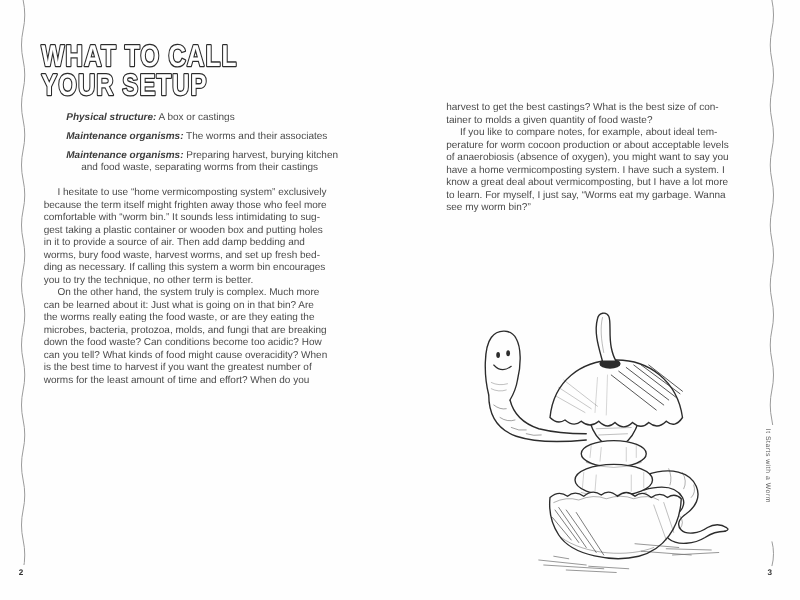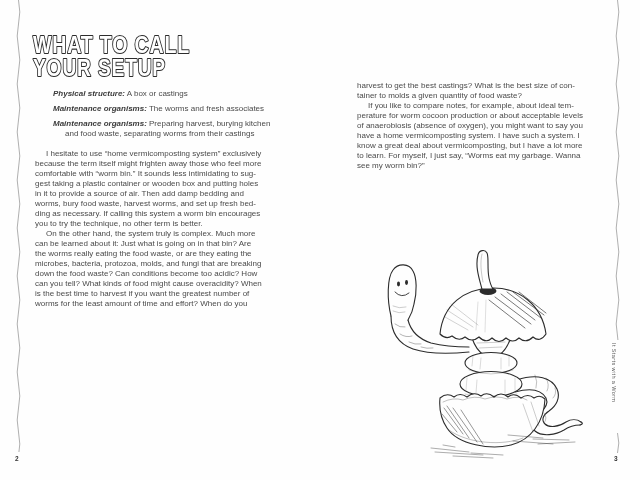--- a/index.html
+++ b/index.html
@@ -63,21 +63,21 @@
 
   <svg class="title-svg" width="200" height="48">
     <text x="1" y="19" textLength="157" lengthAdjust="spacingAndGlyphs">WHAT TO CALL</text>
     <text x="1" y="42" textLength="133" lengthAdjust="spacingAndGlyphs">YOUR SETUP</text>
   </svg>
 
   <div class="col col-left">
 
     <div class="vlist">
       <div class="vlist-item"><b>Physical structure:</b><span> A box or castings</span></div>
-      <div class="vlist-item"><b>Maintenance organisms:</b><span> The worms and fresh associates</span></div>
+      <div class="vlist-item"><b>Maintenance organisms:</b><span> The worms and their associates</span></div>
       <div class="vlist-item"><b>Maintenance organisms:</b><span> Preparing harvest, burying kitchen
 and food waste, separating worms from their castings</span></div>
     </div>
 
     <div class="para indent">I hesitate to use “home vermicomposting system” exclusively
 because the term itself might frighten away those who feel more
 comfortable with “worm bin.” It sounds less intimidating to sug-
 gest taking a plastic container or wooden box and putting holes
 in it to provide a source of air. Then add damp bedding and
 worms, bury food waste, harvest worms, and set up fresh bed-

